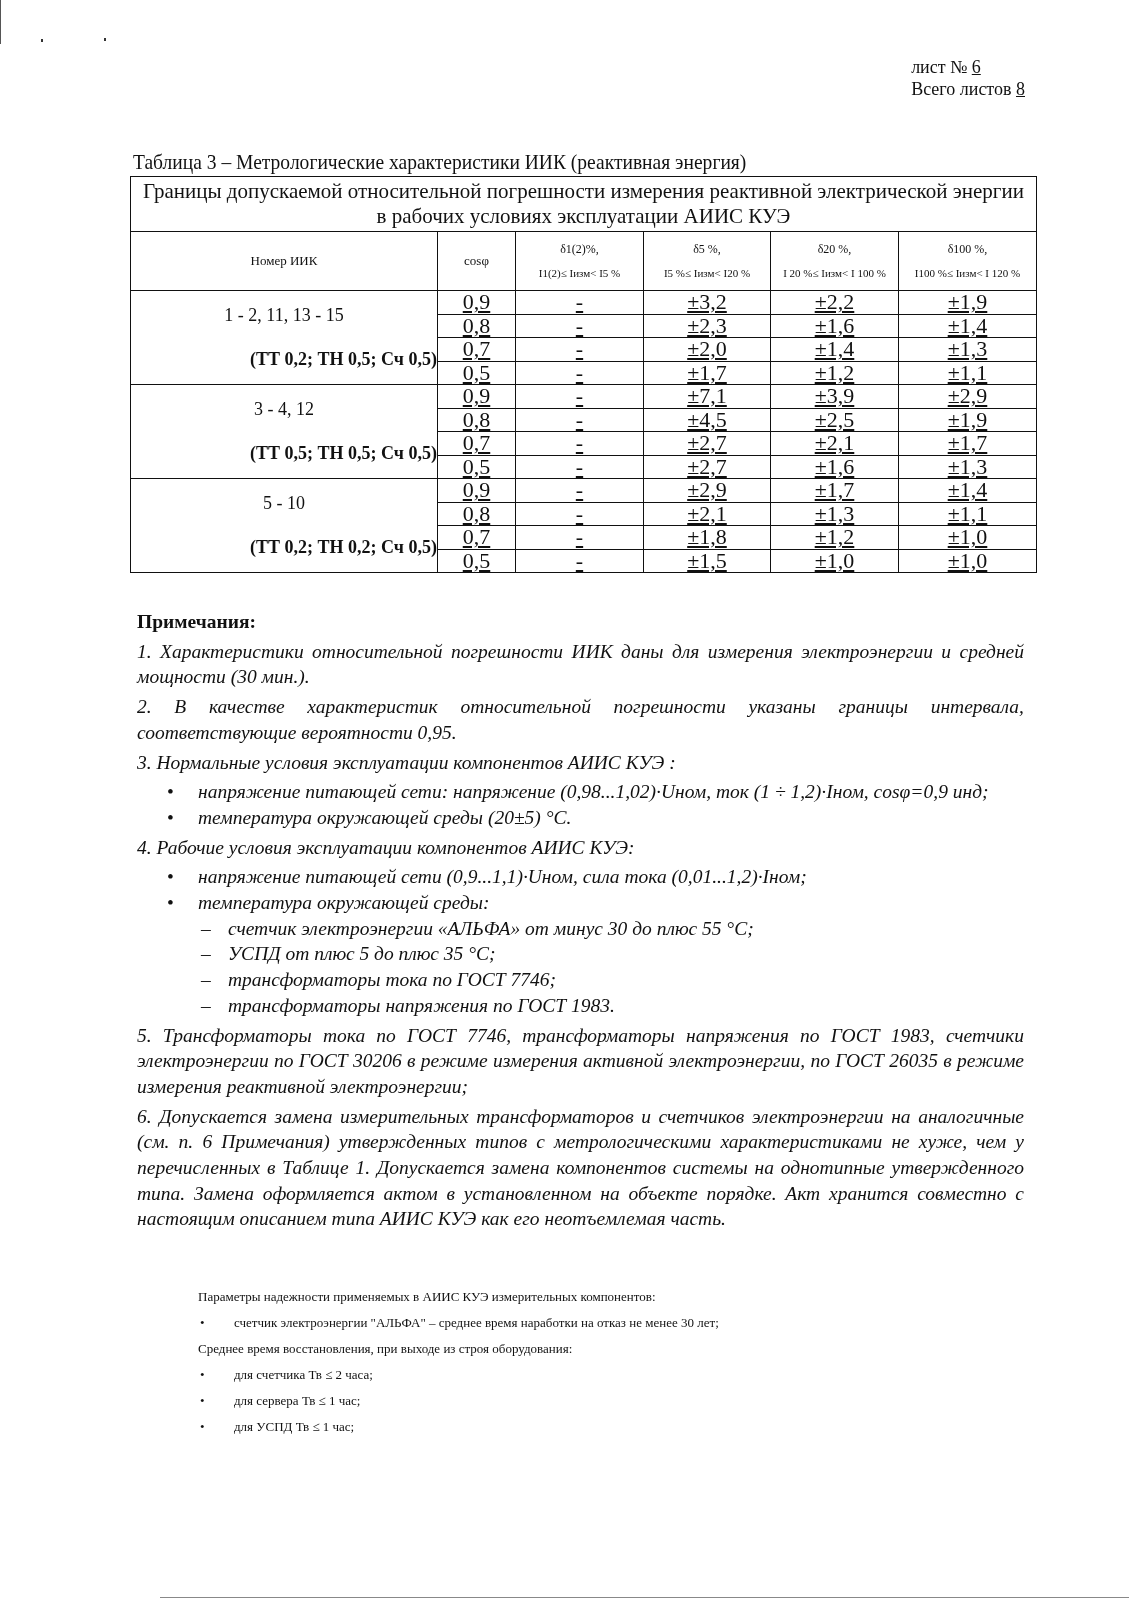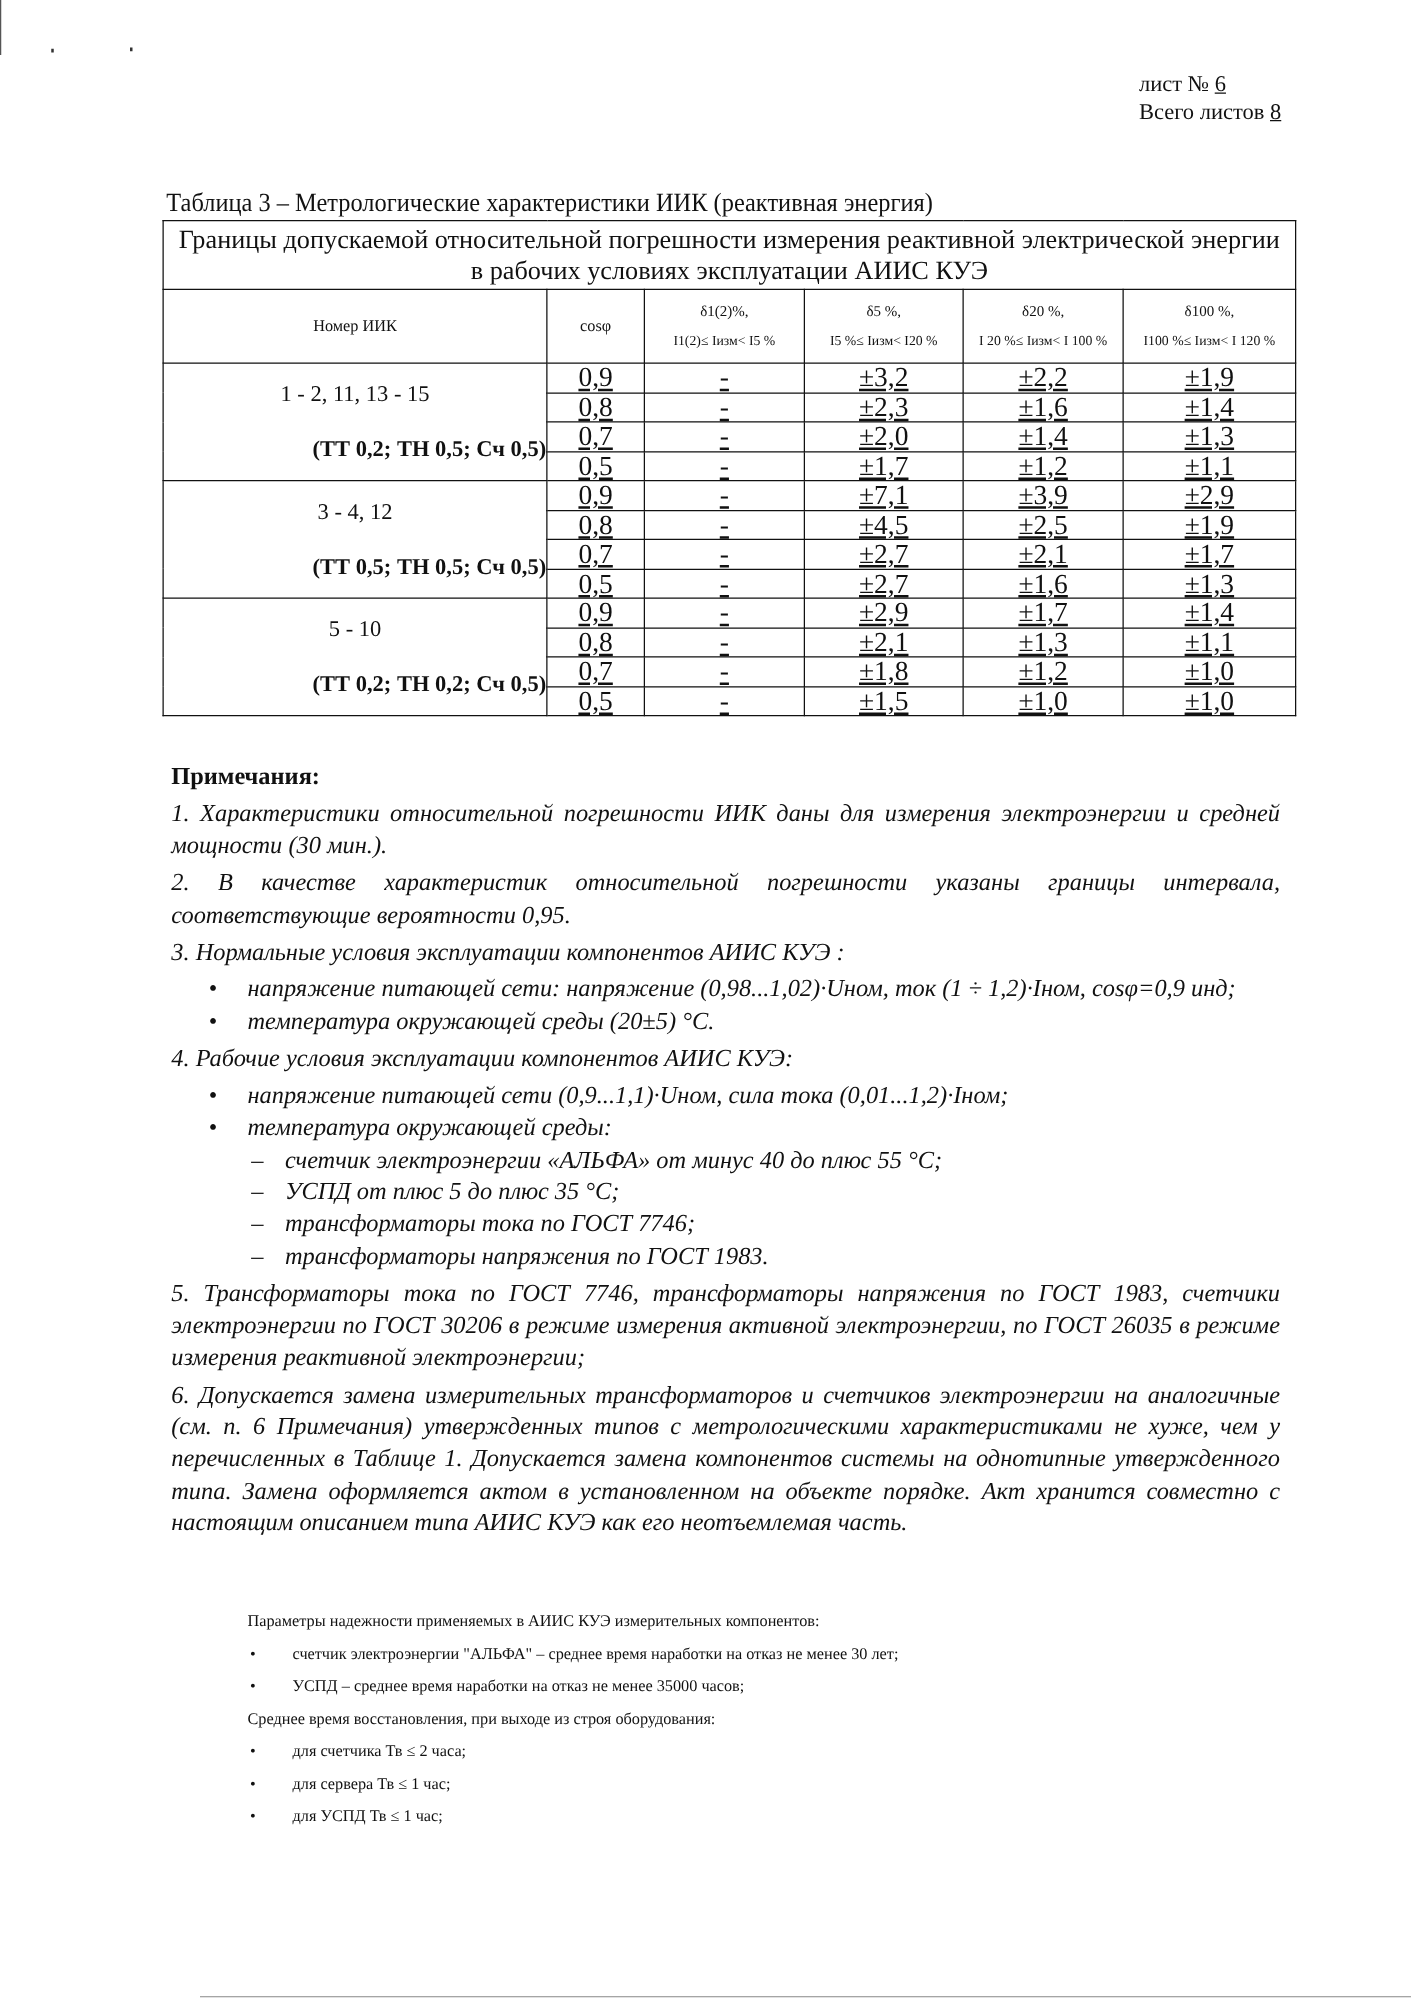--- a/index.html
+++ b/index.html
@@ -218,34 +218,33 @@
   <p>2. В качестве характеристик относительной погрешности указаны границы интервала, соответствующие вероятности 0,95.</p>
   <p>3. Нормальные условия эксплуатации компонентов АИИС КУЭ :</p>
   <ul>
     <li class="b">напряжение питающей сети: напряжение (0,98...1,02)·Uном, ток (1 ÷ 1,2)·Iном, cosφ=0,9 инд;</li>
     <li class="b">температура окружающей среды (20±5) °С.</li>
   </ul>
   <p>4. Рабочие условия эксплуатации компонентов АИИС КУЭ:</p>
   <ul>
     <li class="b">напряжение питающей сети (0,9...1,1)·Uном, сила тока (0,01...1,2)·Iном;</li>
     <li class="b">температура окружающей среды:</li>
-    <li class="d">счетчик электроэнергии «АЛЬФА» от минус 40 до плюс 55 °С;</li>
+    <li class="d">счетчик электроэнергии «АЛЬФА» от минус 30 до плюс 55 °С;</li>
     <li class="d">УСПД от плюс 5 до плюс 35 °С;</li>
     <li class="d">трансформаторы тока по ГОСТ 7746;</li>
     <li class="d">трансформаторы напряжения по ГОСТ 1983.</li>
   </ul>
   <p>5. Трансформаторы тока по ГОСТ 7746, трансформаторы напряжения по ГОСТ 1983, счетчики электроэнергии по ГОСТ 30206 в режиме измерения активной электроэнергии, по ГОСТ 26035 в режиме измерения реактивной электроэнергии;</p>
   <p>6. Допускается замена измерительных трансформаторов и счетчиков электроэнергии на аналогичные (см. п. 6 Примечания) утвержденных типов с метрологическими характеристиками не хуже, чем у перечисленных в Таблице 1. Допускается замена компонентов системы на однотипные утвержденного типа. Замена оформляется актом в установленном на объекте  порядке. Акт хранится совместно с настоящим описанием типа АИИС КУЭ как его неотъемлемая часть.</p>
 </div>
 
 <div class="reliab">
   <p>Параметры надежности применяемых в АИИС КУЭ  измерительных компонентов:</p>
   <ul>
     <li>счетчик электроэнергии "АЛЬФА" – среднее время наработки на отказ не менее 30 лет;</li>
-    <li>УСПД – среднее время наработки на отказ не менее 35000 часов;</li>
   </ul>
   <p>Среднее время восстановления, при выходе из строя оборудования:</p>
   <ul>
     <li>для счетчика Тв ≤ 2 часа;</li>
     <li>для сервера Тв ≤ 1 час;</li>
     <li>для УСПД Тв ≤ 1 час;</li>
   </ul>
 </div>
 
 <div class="bottom-edge"></div>

